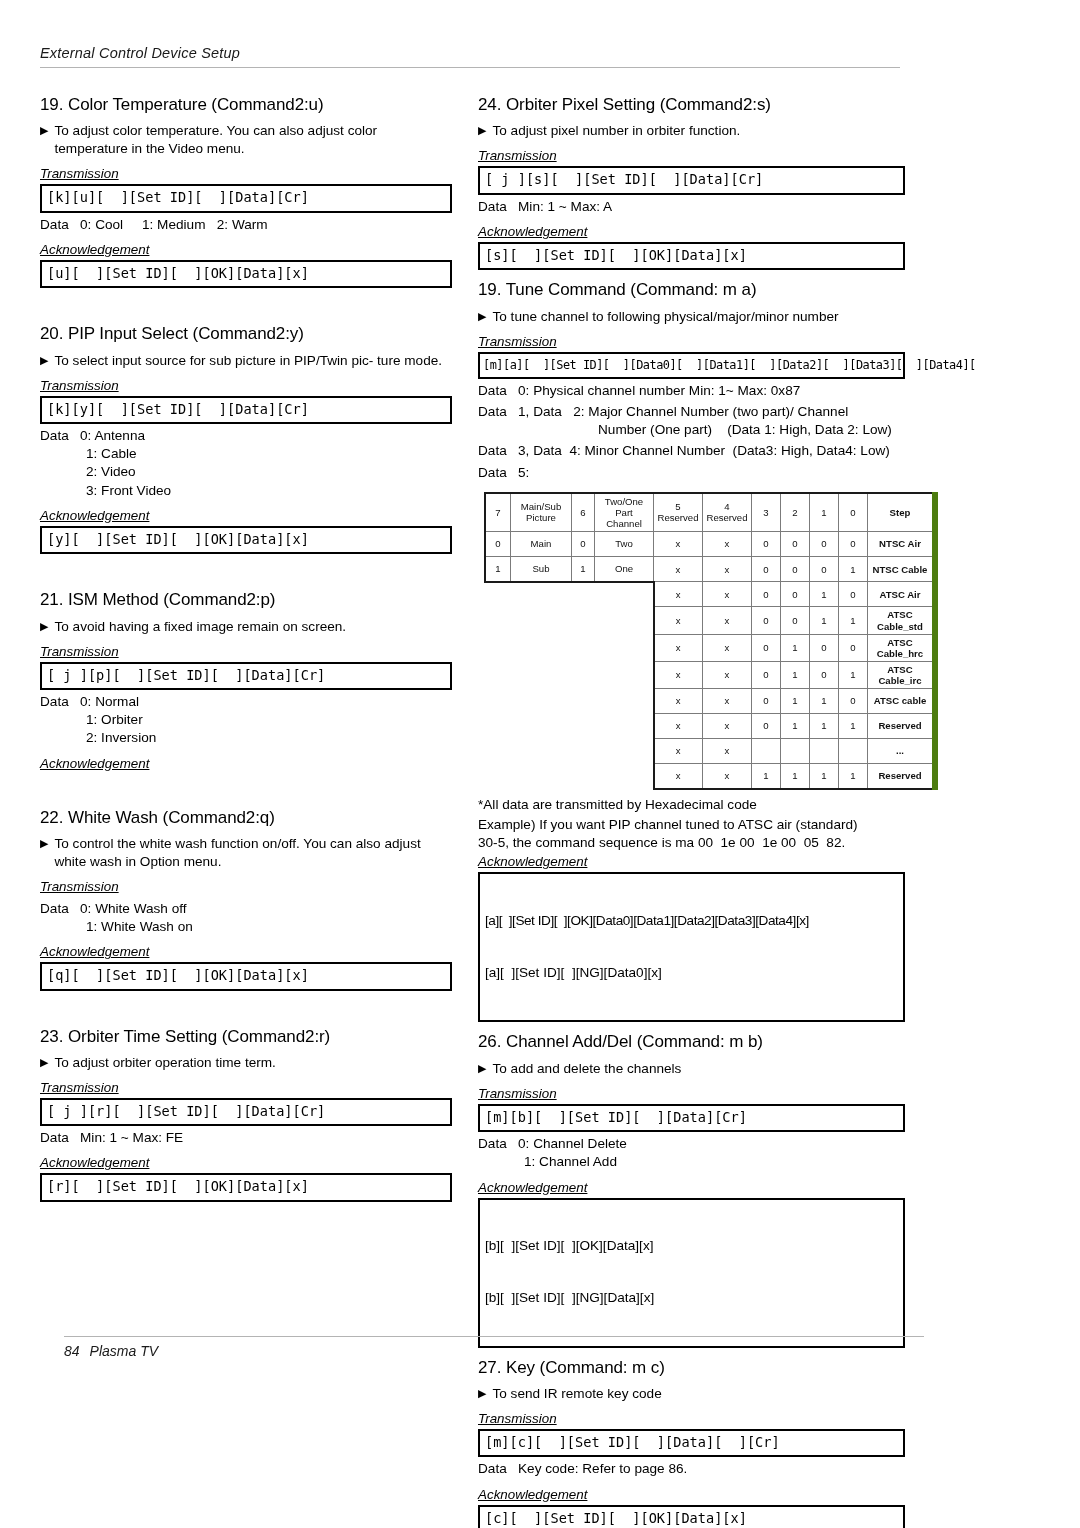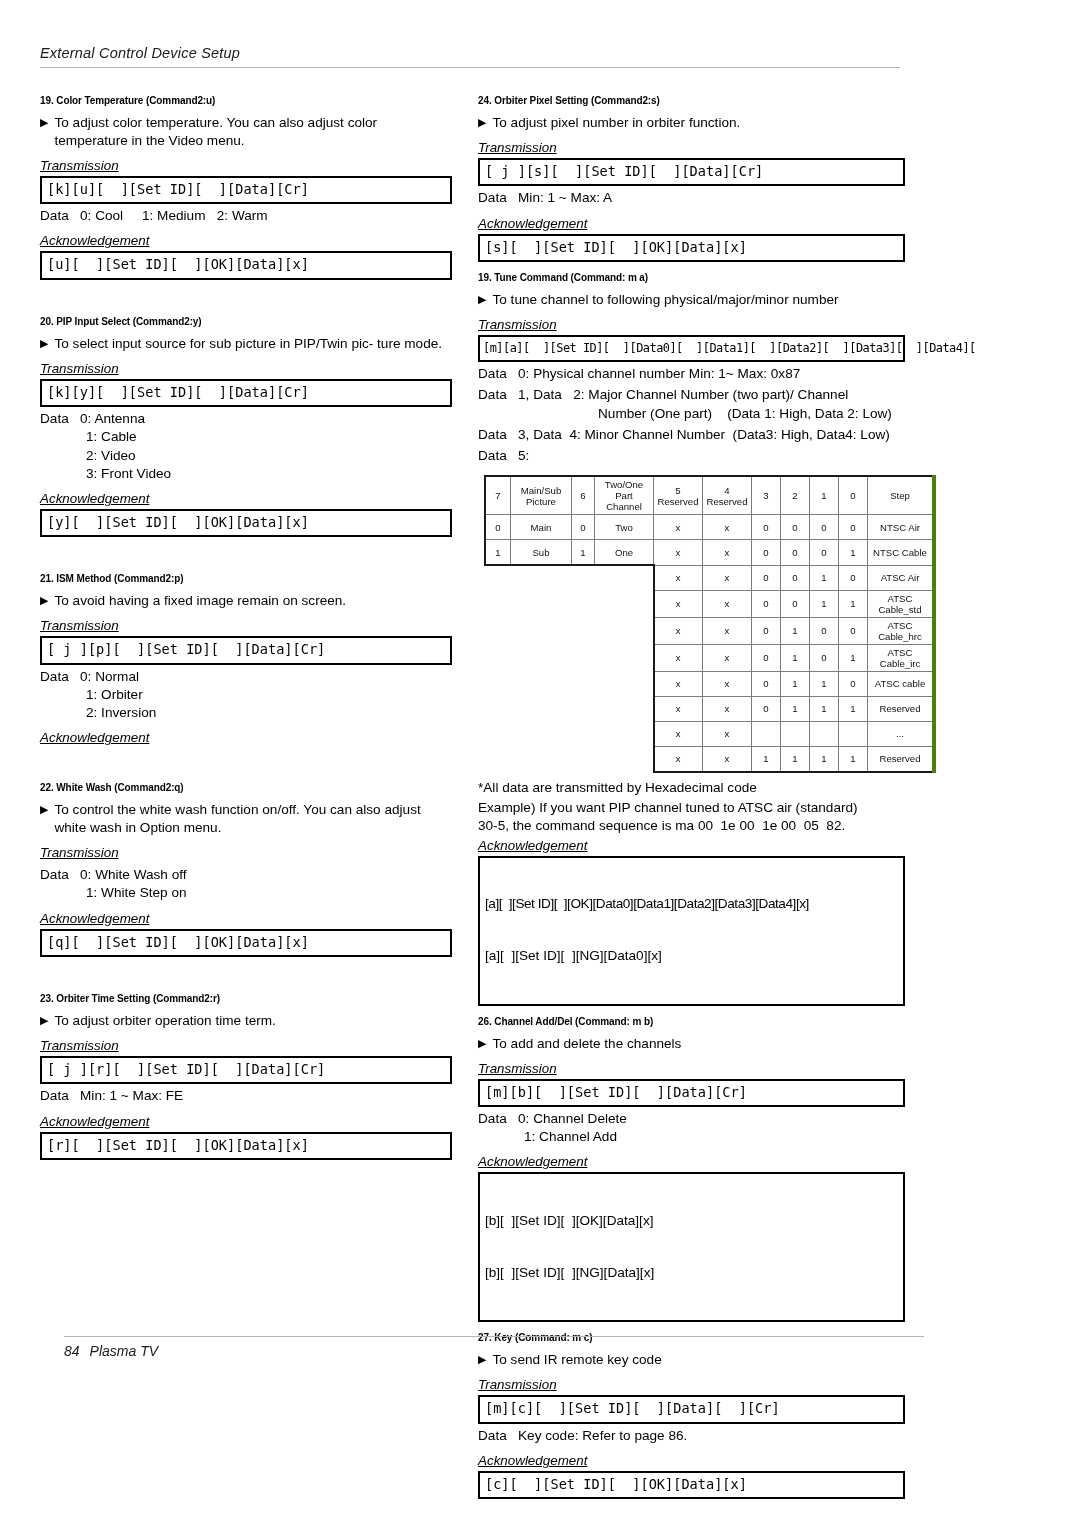--- a/index.html
+++ b/index.html
@@ -47,22 +47,22 @@
     top: 95px;
     width: 865px;
     display: flex;
     gap: 26px;
   }
   .col-left  { width: 412px; }
   .col-right { width: 427px; }
 
   
   .sec-title {
-    font-size: 10px;
-    font-weight: bold;
+    font-size: 17px;
+    font-weight: normal;
     letter-spacing: -.1px;
     margin: 0;
     line-height: 1.2;
   }
   .sec { margin-bottom: 0; }
 
   .bullet-line {
     display: flex;
     align-items: flex-start;
     font-size: 13.6px;
@@ -147,21 +147,21 @@
   table.bittable td.desc2  { width: 56px; }
   table.bittable td.col5   { width: 46px; }
   table.bittable td.col4   { width: 46px; }
   table.bittable td.b3,
   table.bittable td.b2,
   table.bittable td.b1,
   table.bittable td.b0     { width: 26px; }
   table.bittable td.step   { width: 62px; }
   table.bittable tr.thickbottom td.edge-b { border-bottom: 2px solid #1a1a1a; }
   table.bittable td.edge-l { border-left: 2px solid #1a1a1a; }
-  table.bittable td.edge-r { border-right: 4px solid #4d7c0f; }
+  table.bittable td.edge-r { border-right: 6px solid #4d7c0f; font-weight: bold; }
   table.bittable td.edge-t { border-top: 2px solid #1a1a1a; }
   table.bittable td.edge-bb{ border-bottom: 2px solid #1a1a1a; }
 
   
   .page-footer {
     position: absolute;
     left: 40px;
     top: 1330px;
     width: 860px;
     margin-left: 24px;
@@ -242,21 +242,21 @@
 
       <div class="sec">
         <div class="sec-title">22. White Wash (Command2:q)</div>
         <div class="bullet-line">
           <span class="tri">▶</span>
           <span class="btxt">To control the white wash function on/off.
 You can also adjust white wash in Option menu.</span>
         </div>
         <div class="label-ul">Transmission</div>
         <div class="data-line">Data   0: White Wash off</div>
-        <div class="data-sub">1: White Step on</div>
+        <div class="data-sub">1: White Wash on</div>
         <div class="label-ul">Acknowledgement</div>
         <code class="codebox">[q][  ][Set ID][  ][OK][Data][x]</code>
       </div>
 
       <div class="gap-xl"></div>
 
       <div class="sec">
         <div class="sec-title">23. Orbiter Time Setting (Command2:r)</div>
         <div class="bullet-line">
           <span class="tri">▶</span>

